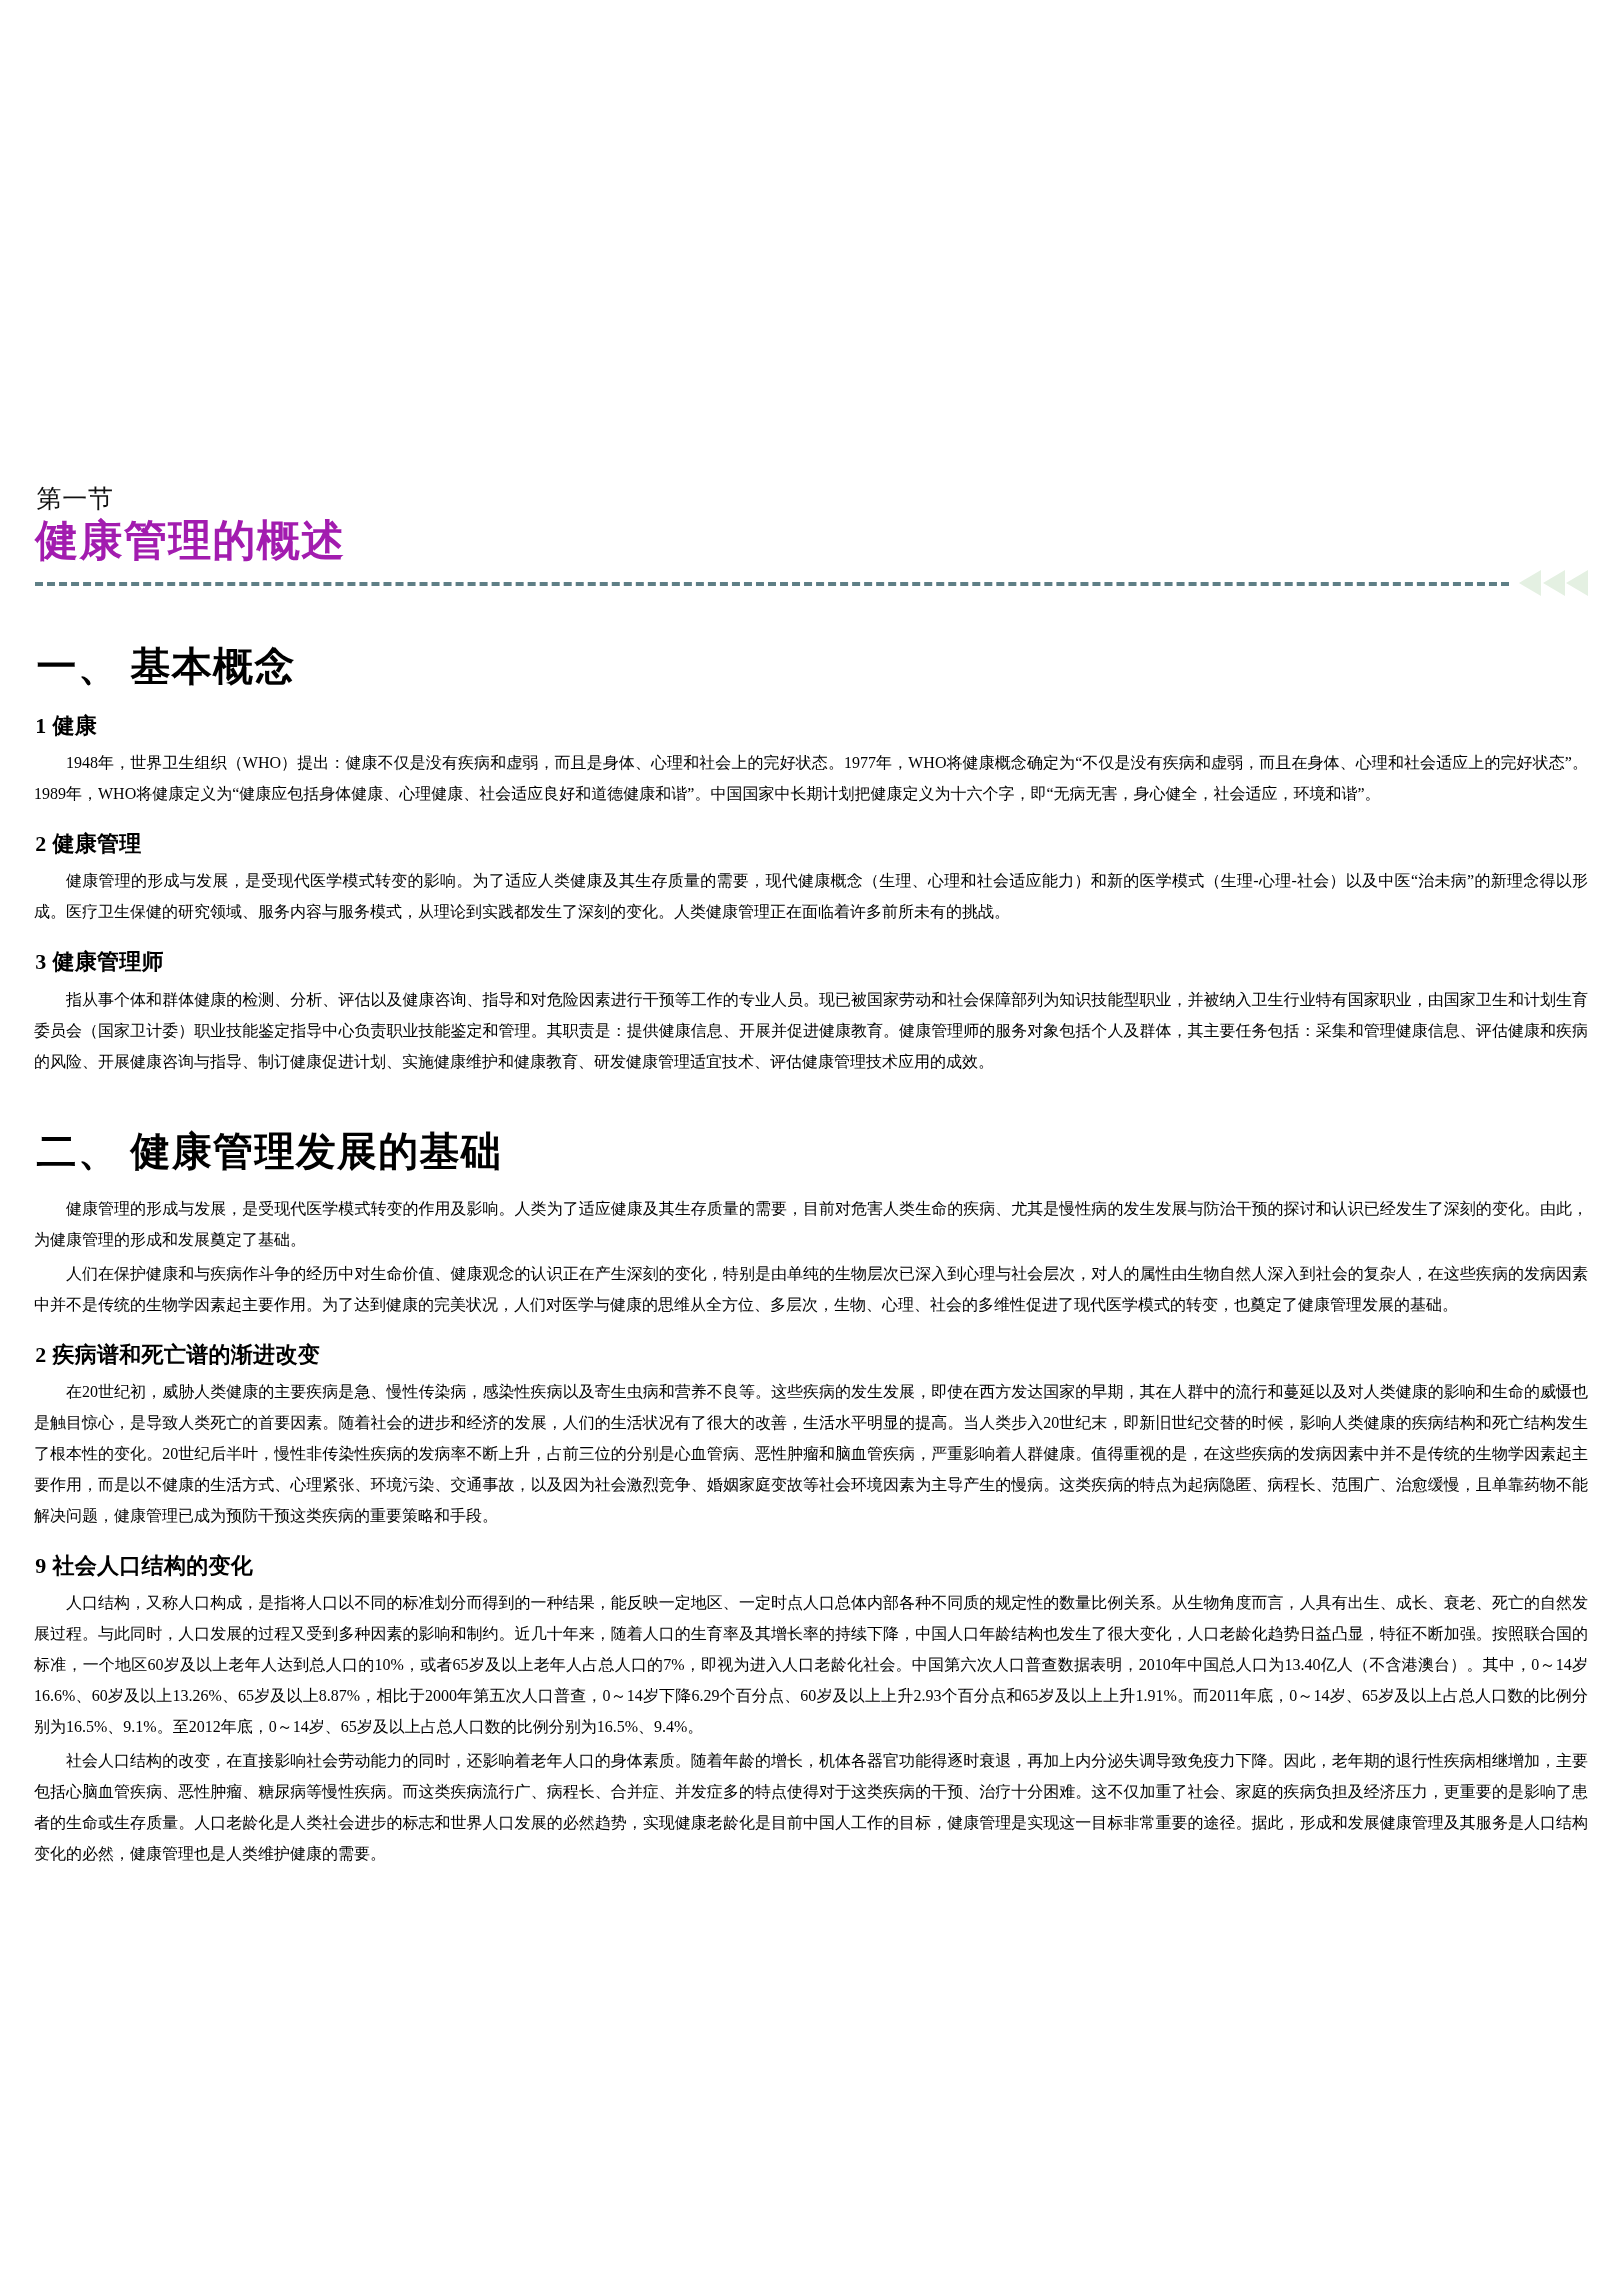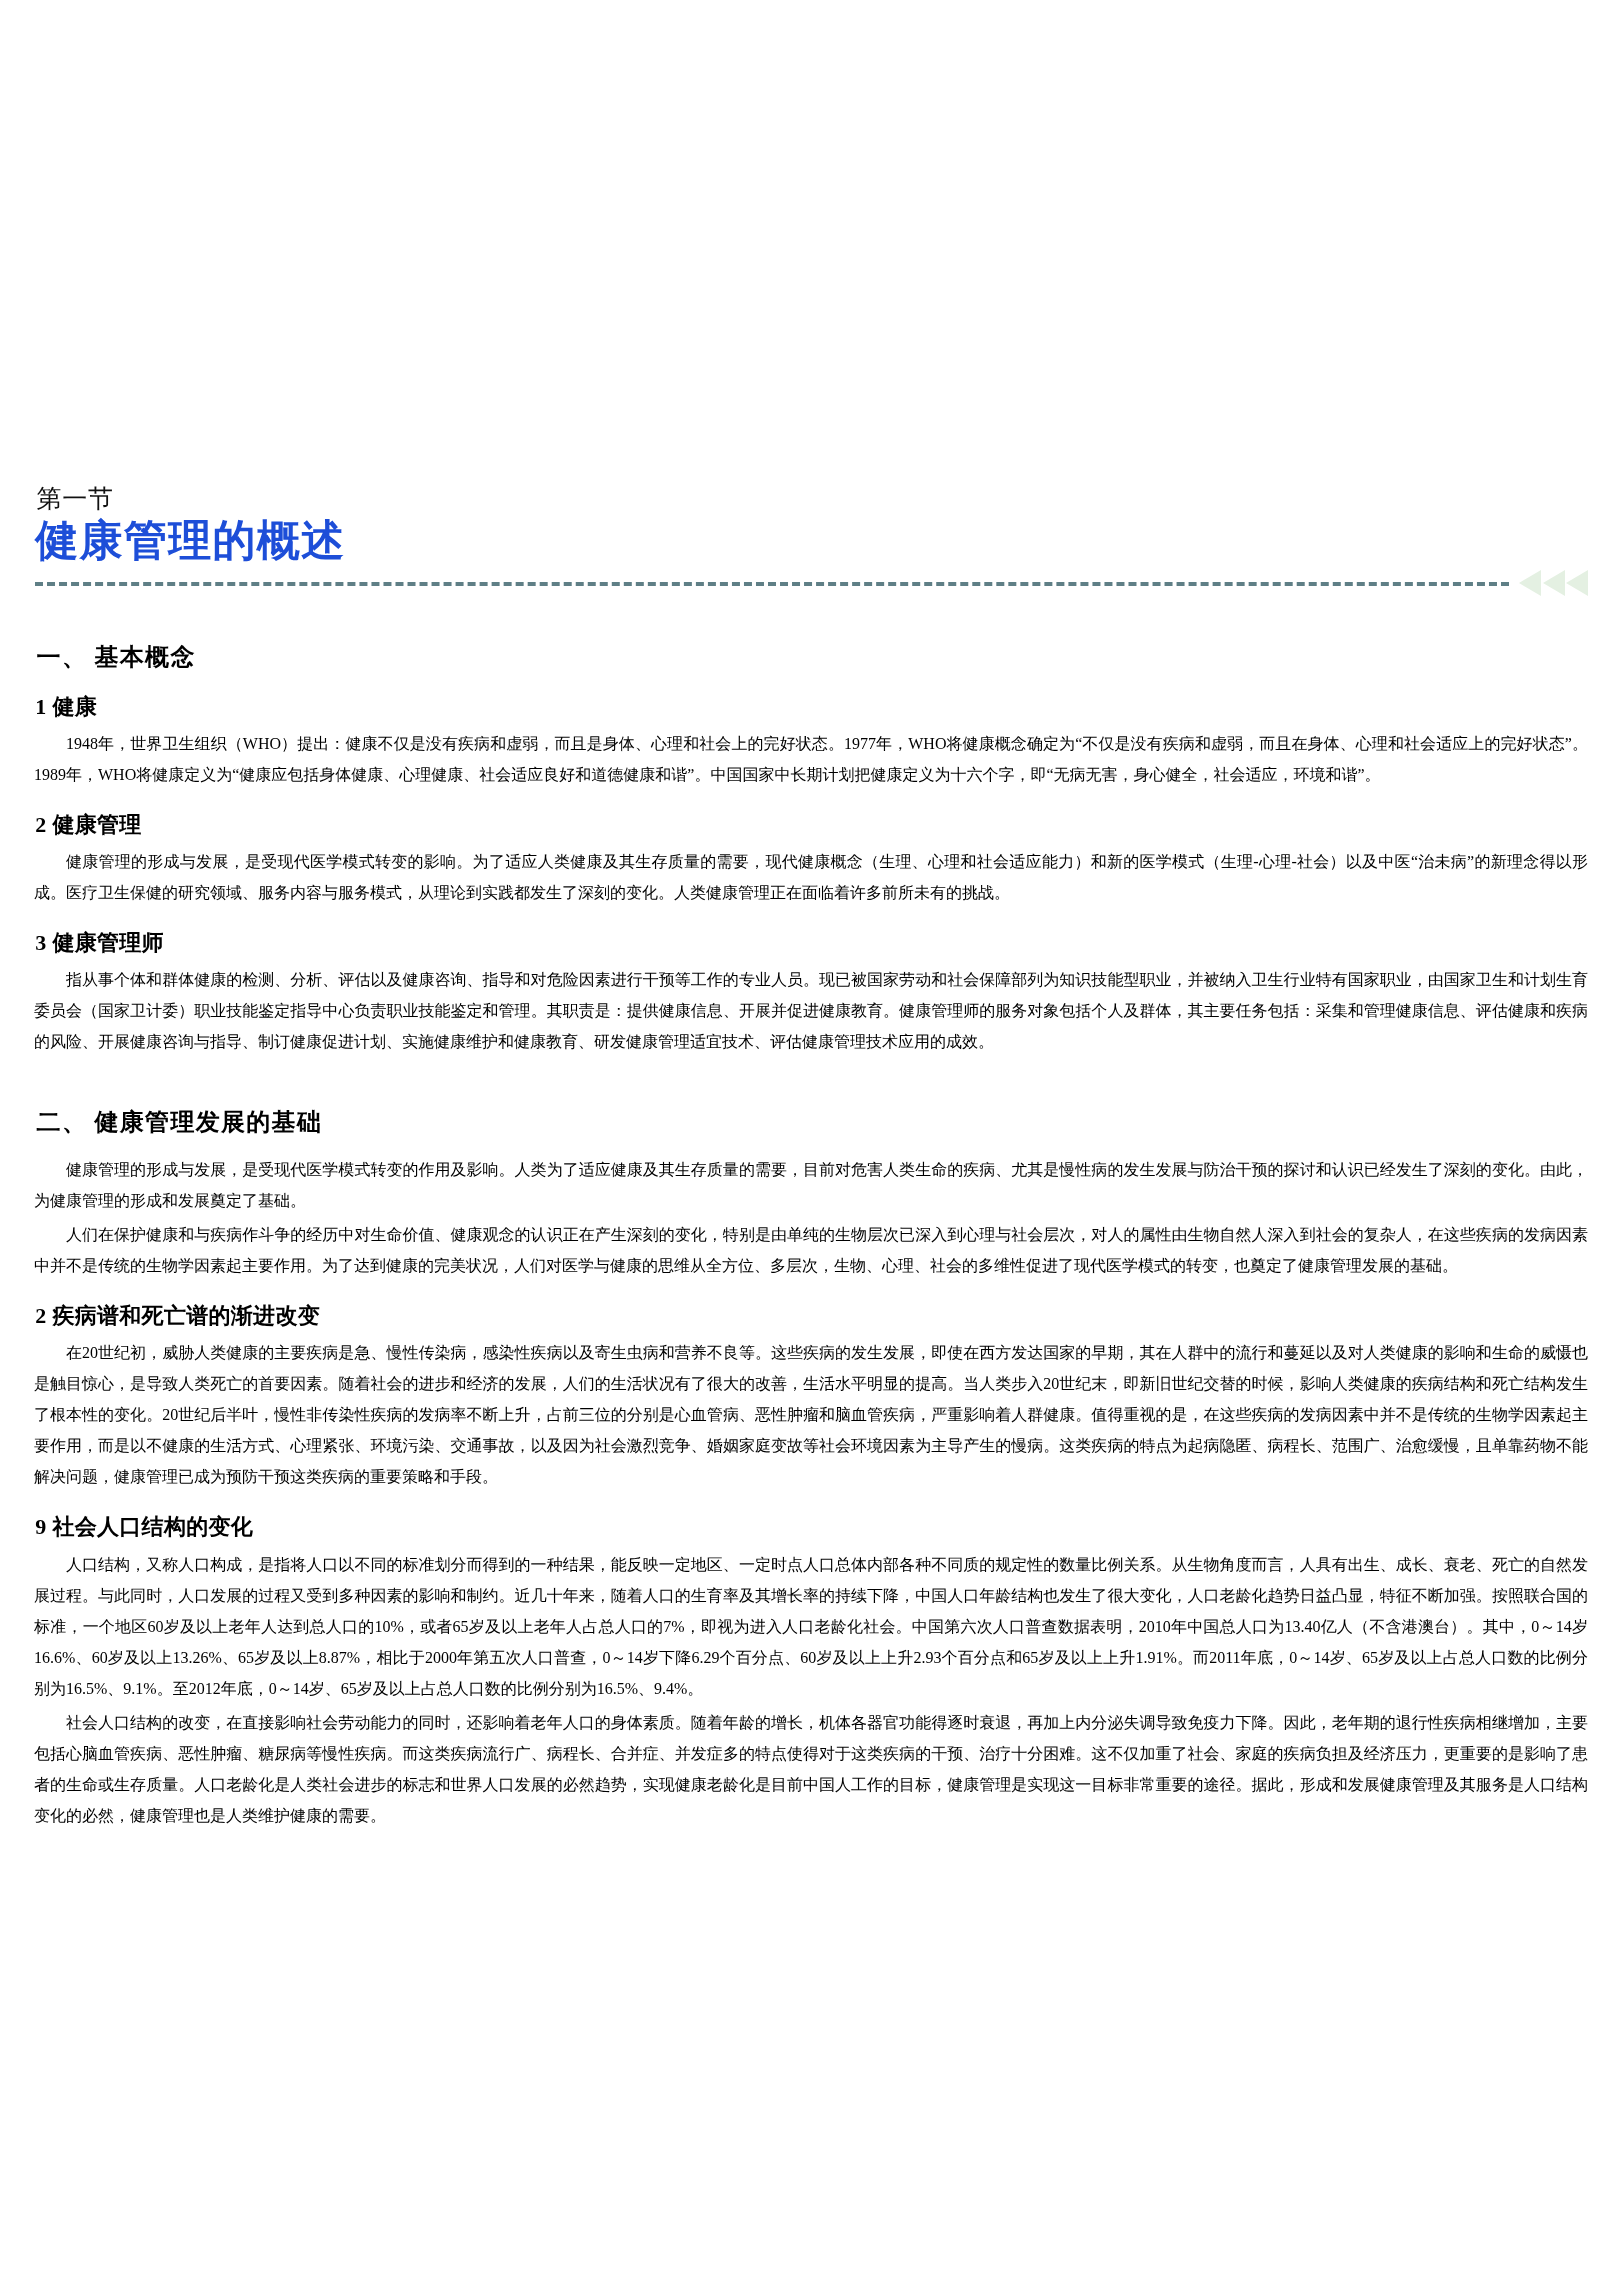--- a/index.html
+++ b/index.html
@@ -33,21 +33,21 @@
     line-height: 1.18;
     letter-spacing: 0.7px;
     color: #111111;
     margin: 0 0 3.9px 2.6px;
   }
   .section-title {
     font-size: 43px;
     font-weight: 700;
     line-height: 1.12;
     letter-spacing: 1.3px;
-    color: #1d4ed8;
+    color: #a21caf;
     margin: 0 0 9.2px 1.3px;
   }
   .rule-wrap {
     position: relative;
     height: 17px;
     margin: 0 0 0 0;
   }
   .dashed-rule {
     position: absolute;
     left: 1.3px;
@@ -66,21 +66,21 @@
   .rule-arrows i {
     display: block;
     width: 0; height: 0;
     border-top: 13px solid transparent;
     border-bottom: 13px solid transparent;
     border-right: 22px solid #e4f0e2;
   }
 
   
   h2.h-major {
-    font-size: 24px;
+    font-size: 40px;
     font-weight: 700;
     letter-spacing: 1.3px;
     line-height: 1.2;
     margin: 51px 0 17px 2.6px;
   }
   h3.h-minor {
     font-size: 22px;
     font-weight: 700;
     letter-spacing: 0.3px;
     line-height: 1.2;

